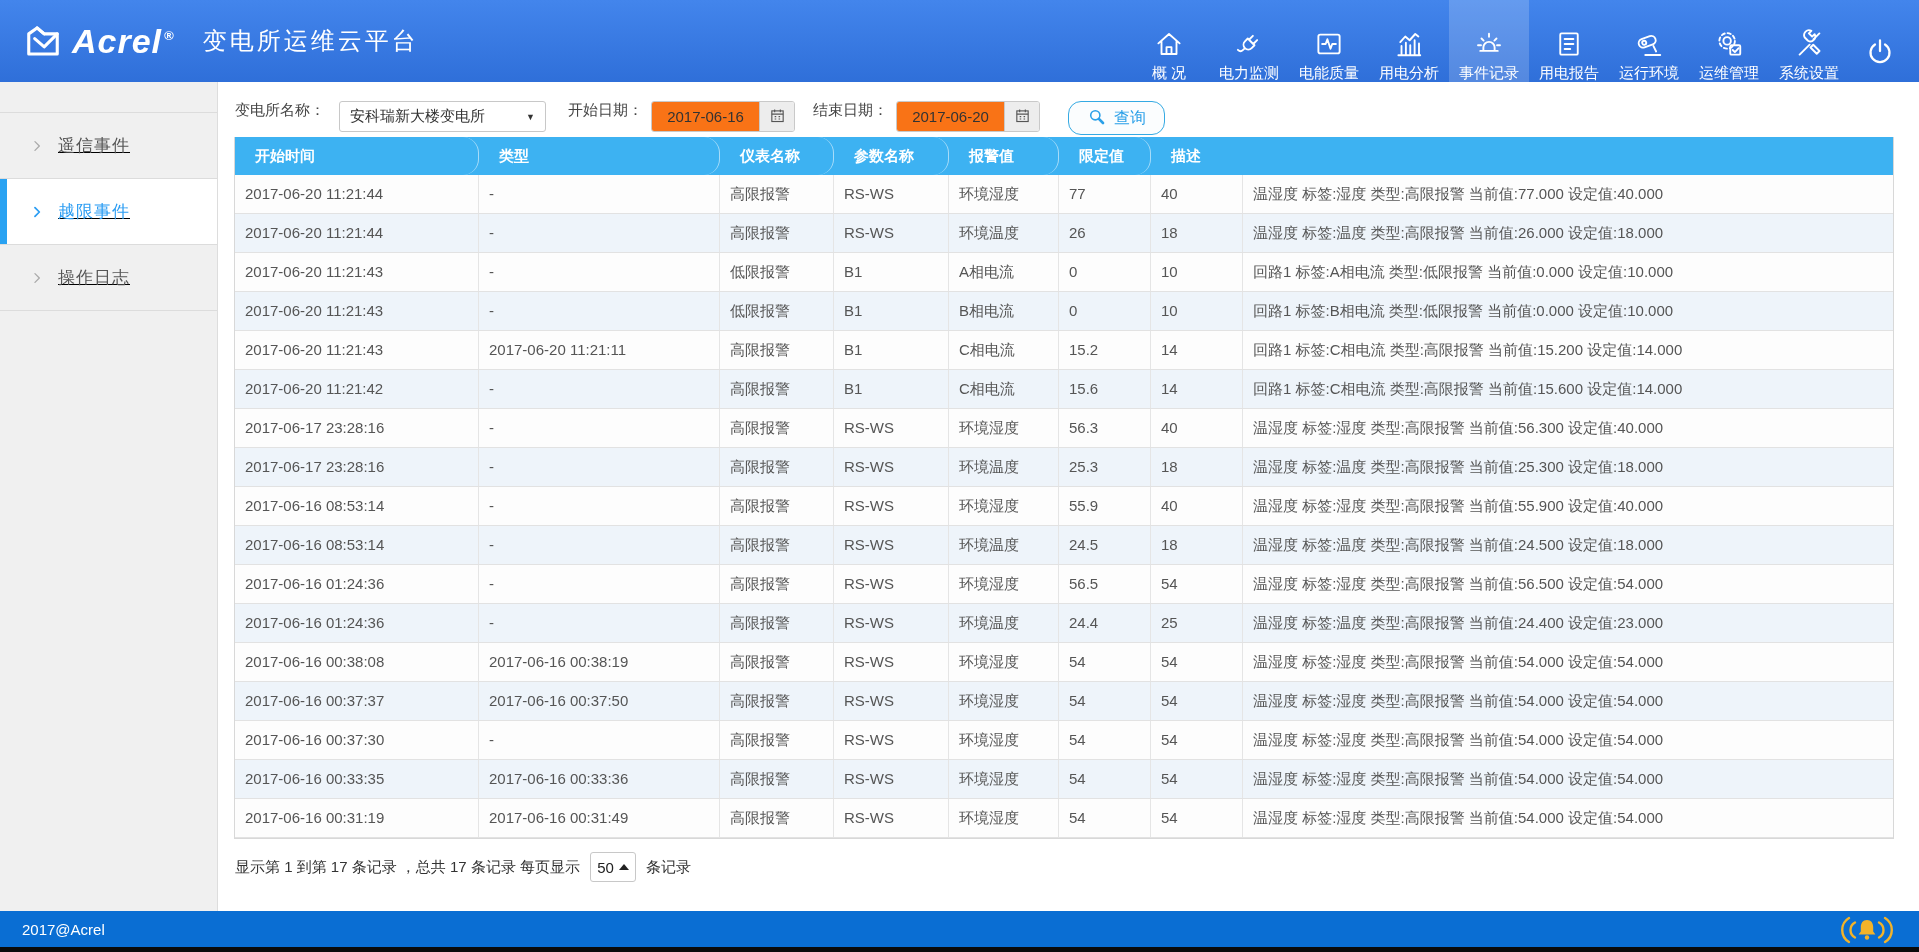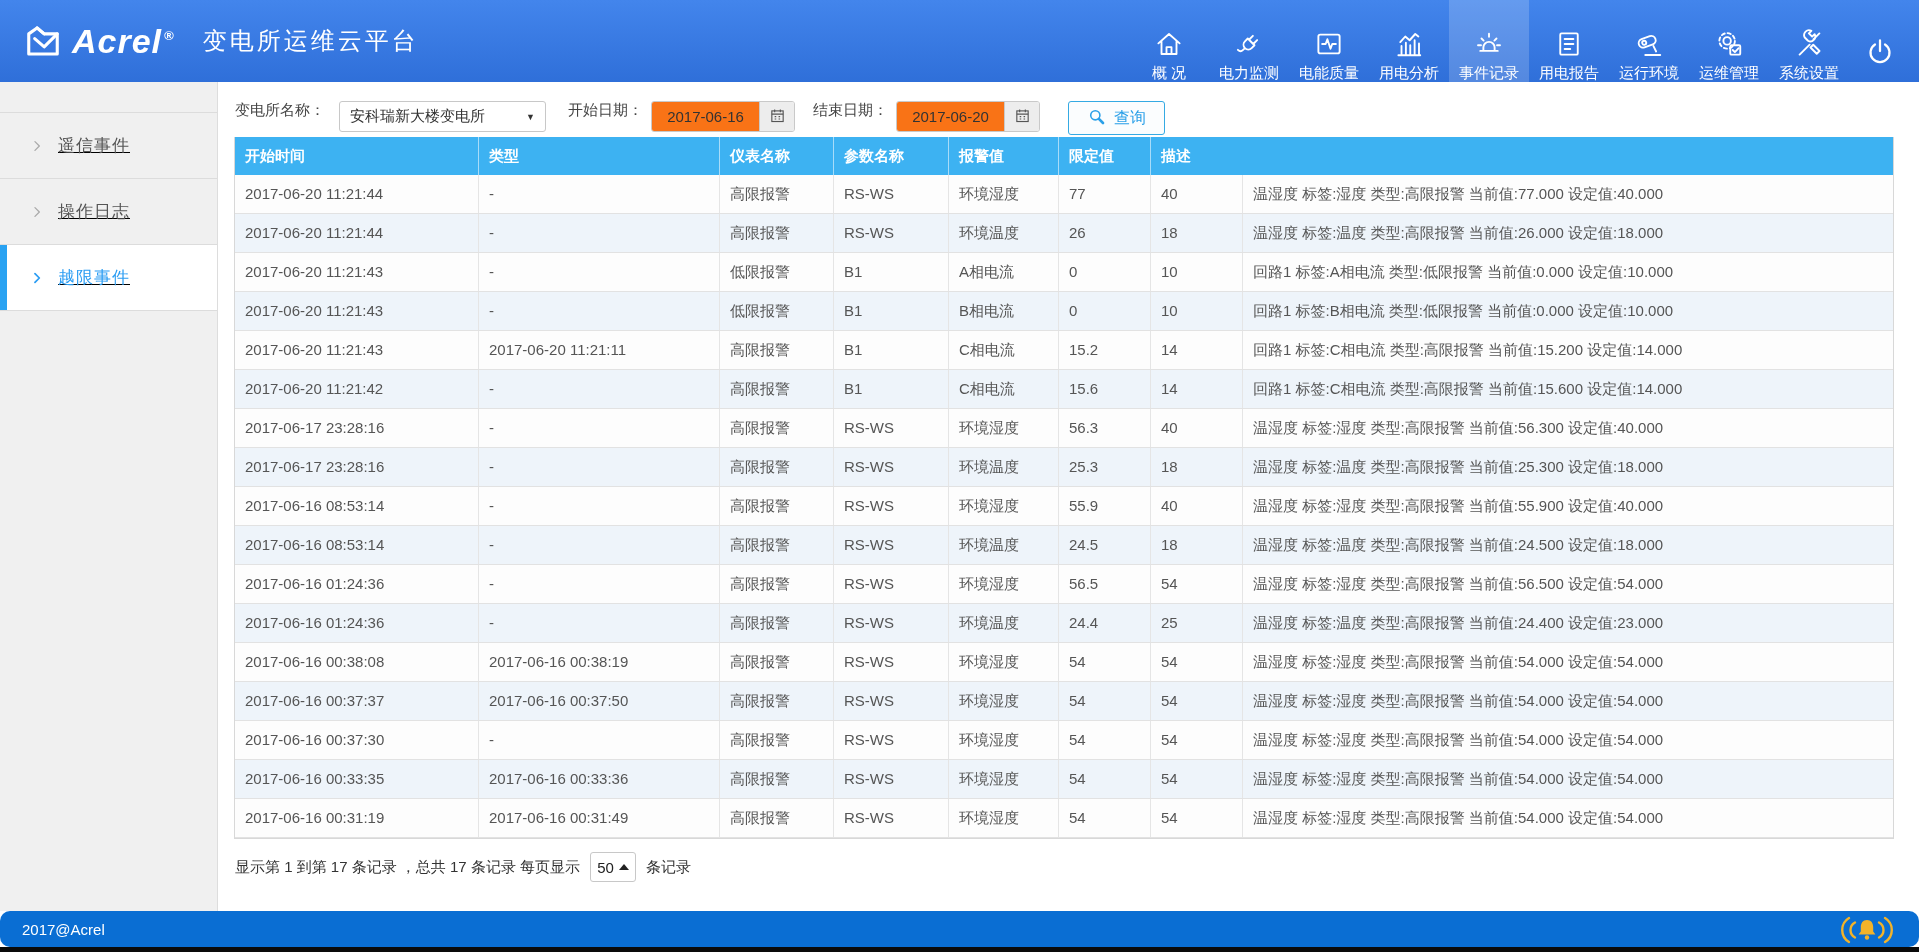--- a/index.html
+++ b/index.html
@@ -50,48 +50,48 @@
               padding:0 10px; cursor:pointer; }
   .f-select .sel-text { font-size:15px; color:#333; }
   .f-select .sel-arrow { font-size:9px; color:#333; }
   .date-group { display:flex; height:31px; border:1px solid #c9c9c9; border-radius:3px; overflow:hidden; margin-left:8px; }
   .date-input { width:107px; height:29px; border:none; outline:none; background:#f97316; text-align:center;
                 font-size:15px; color:#333; font-family:inherit; }
   .date-btn { width:35px; background:#ededed; border:none; border-left:1px solid #c9c9c9; cursor:pointer;
               display:flex; align-items:center; justify-content:center; }
   .date-btn svg { width:17px; height:17px; fill:none; stroke:#555; stroke-width:1.6; }
   .ml22 { margin-left:22px; } .ml18 { margin-left:18px; }
-  .query-btn { margin-left:28px; width:97px; height:34px; border:1px solid #35aae3; border-radius:3px;
+  .query-btn { margin-left:28px; width:97px; height:34px; border:1px solid #35aae3; border-radius:13px;
                background:#fbfdfe; color:#2ba0e8; font-size:16px; display:flex; align-items:center;
                justify-content:center; gap:8px; cursor:pointer; font-family:inherit; }
   .query-btn svg { width:19px; height:19px; fill:none; stroke:#2ba0e8; stroke-width:2; stroke-linecap:round; }
 
   
   .table { position:absolute; left:15px; top:55px; width:1660px; border:1px solid #d8d8d8; border-top:none; }
   .thead { display:grid; grid-template-columns:244px 241px 114px 115px 110px 92px 92px 1fr;
            background:#3db2f2; height:38px; }
-  .thead .th { color:#fff; font-weight:bold; font-size:15px; line-height:38px; padding-left:10px;
-               border-right:1px solid rgba(255,255,255,0.55); white-space:nowrap; overflow:hidden; }
+  .thead .th { color:#fff; font-weight:bold; font-size:15px; line-height:38px; padding-left:20px;
+               border-right:1px solid rgba(255,255,255,0.55); white-space:nowrap; overflow:hidden;border-radius:16px; }
   .thead .th:last-child { border-right:none; }
   .trow { display:grid; grid-template-columns:244px 241px 114px 115px 110px 92px 92px 1fr;
           height:39px; border-bottom:1px solid #e2e2e2; background:#fdfdfd; }
   .trow:nth-child(even) { background:#eef4fa; }
   .trow .td { font-size:15px; color:#555; line-height:38px; padding-left:10px;
               border-right:1px solid #e5e5e5; white-space:nowrap; overflow:hidden; }
   .trow .td:last-child { border-right:none; }
 
   
   .pager { position:absolute; left:16px; top:770px; height:30px; display:flex; align-items:center; font-size:15px; color:#333; }
   .page-size { width:46px; height:30px; margin:0 10px; border:1px solid #c8c8c8; border-radius:3px; background:#fff;
                display:flex; align-items:center; justify-content:center; gap:5px; cursor:pointer; font-size:15px; color:#222; }
   .page-size .up { width:0; height:0; border-left:5px solid transparent; border-right:5px solid transparent; border-bottom:6px solid #222; }
 
   
   .footer { position:absolute; left:0; bottom:5px; width:1919px; height:36px; background:#0a6ed3;
-            display:flex; align-items:center;border-radius:10px; }
+            display:flex; align-items:center; }
   .footer-text { color:#fff; font-size:15px; margin-left:22px; }
   .footer-bell { position:absolute; right:26px; top:4px; width:52px; height:30px; cursor:pointer; }
   .bottom-strip { position:absolute; left:0; bottom:0; width:1919px; height:5px; background:#0a0a0a; }
 </style>
 </head>
 <body>
 
 <div class="header">
   <div class="brand">
     <span class="logo-mark">
@@ -178,31 +178,31 @@
 </div>
 
 <div class="sidebar">
   <div class="side-list" id="side-list">
       <div class="side-item">
         <span class="chev"><svg viewBox="0 0 24 24">
             <path d="M8.5 4.5 L16 12 L8.5 19.5"></path>
           </svg></span>
         <span class="side-label">遥信事件</span>
       </div>
+      <div class="side-item active">
+        <span class="chev"><svg viewBox="0 0 24 24">
+            <path d="M8.5 4.5 L16 12 L8.5 19.5"></path>
+          </svg></span>
+        <span class="side-label">越限事件</span>
+      </div>
       <div class="side-item">
         <span class="chev"><svg viewBox="0 0 24 24">
             <path d="M8.5 4.5 L16 12 L8.5 19.5"></path>
           </svg></span>
         <span class="side-label">操作日志</span>
-      </div>
-      <div class="side-item active">
-        <span class="chev"><svg viewBox="0 0 24 24">
-            <path d="M8.5 4.5 L16 12 L8.5 19.5"></path>
-          </svg></span>
-        <span class="side-label">越限事件</span>
       </div>
     </div>
 </div>
 
 <div class="main">
 
   <div class="filterbar">
     <span class="f-label">变电所名称：</span>
     <div class="f-select">
       <span class="sel-text">安科瑞新大楼变电所</span>

